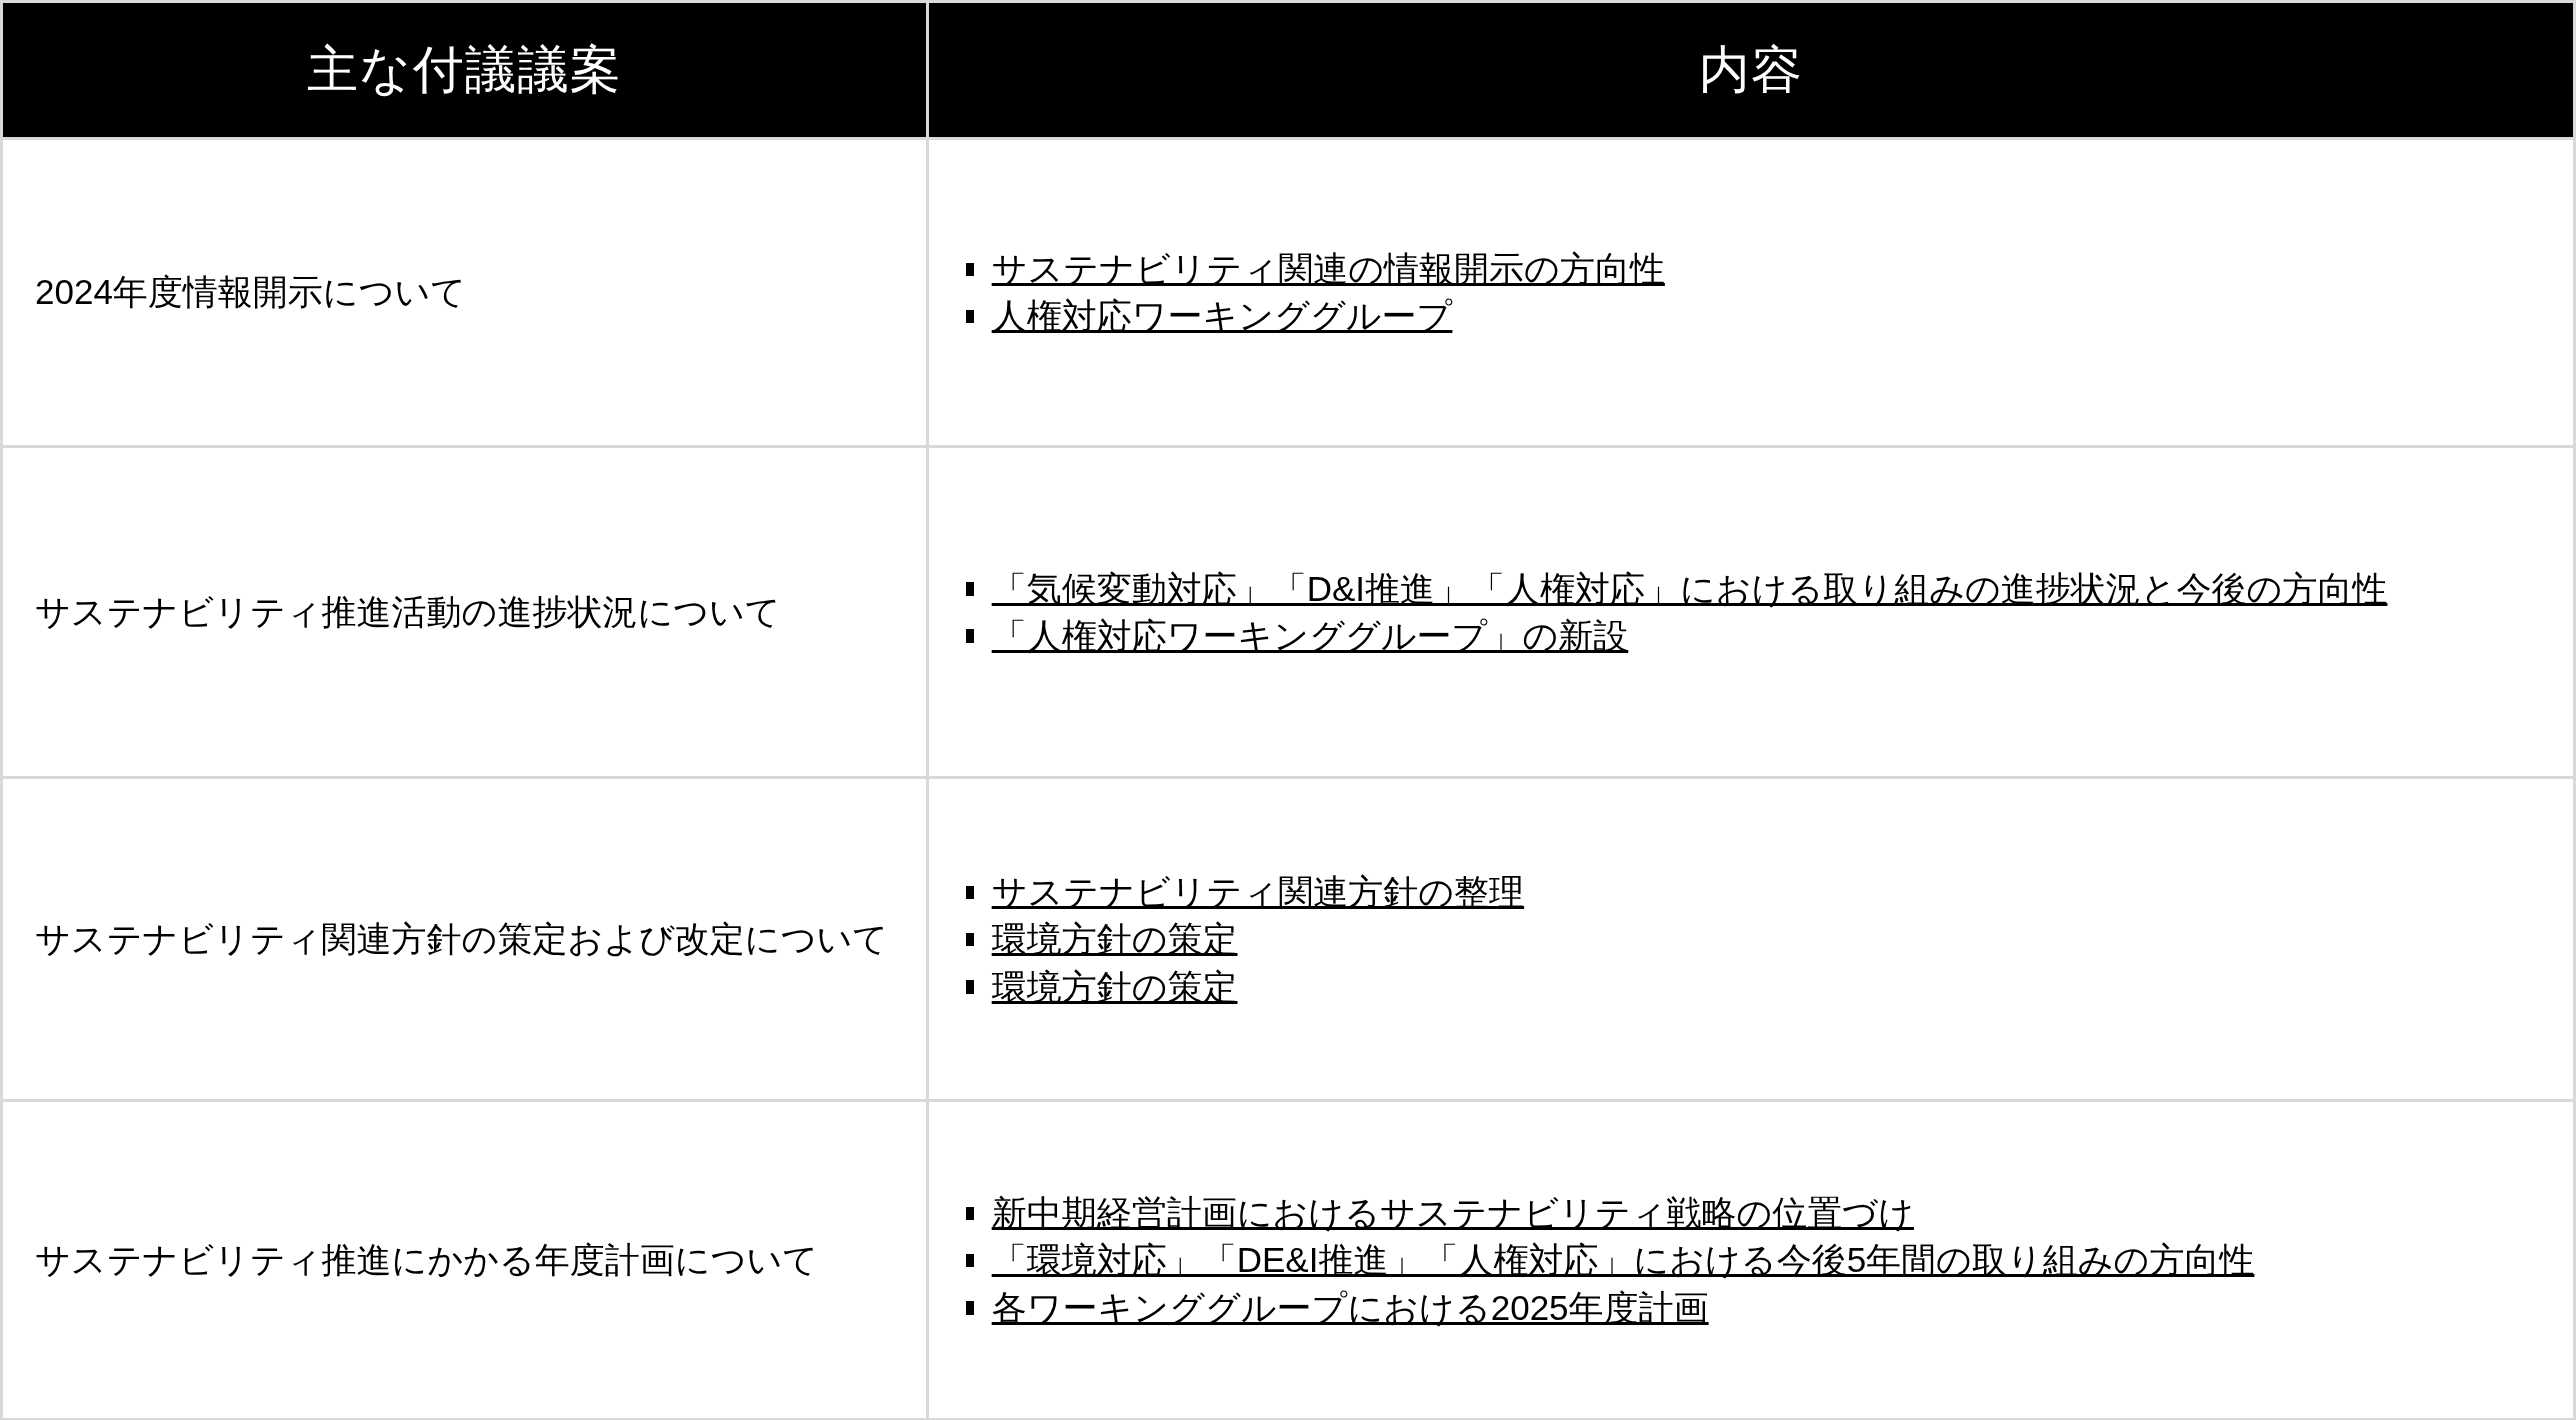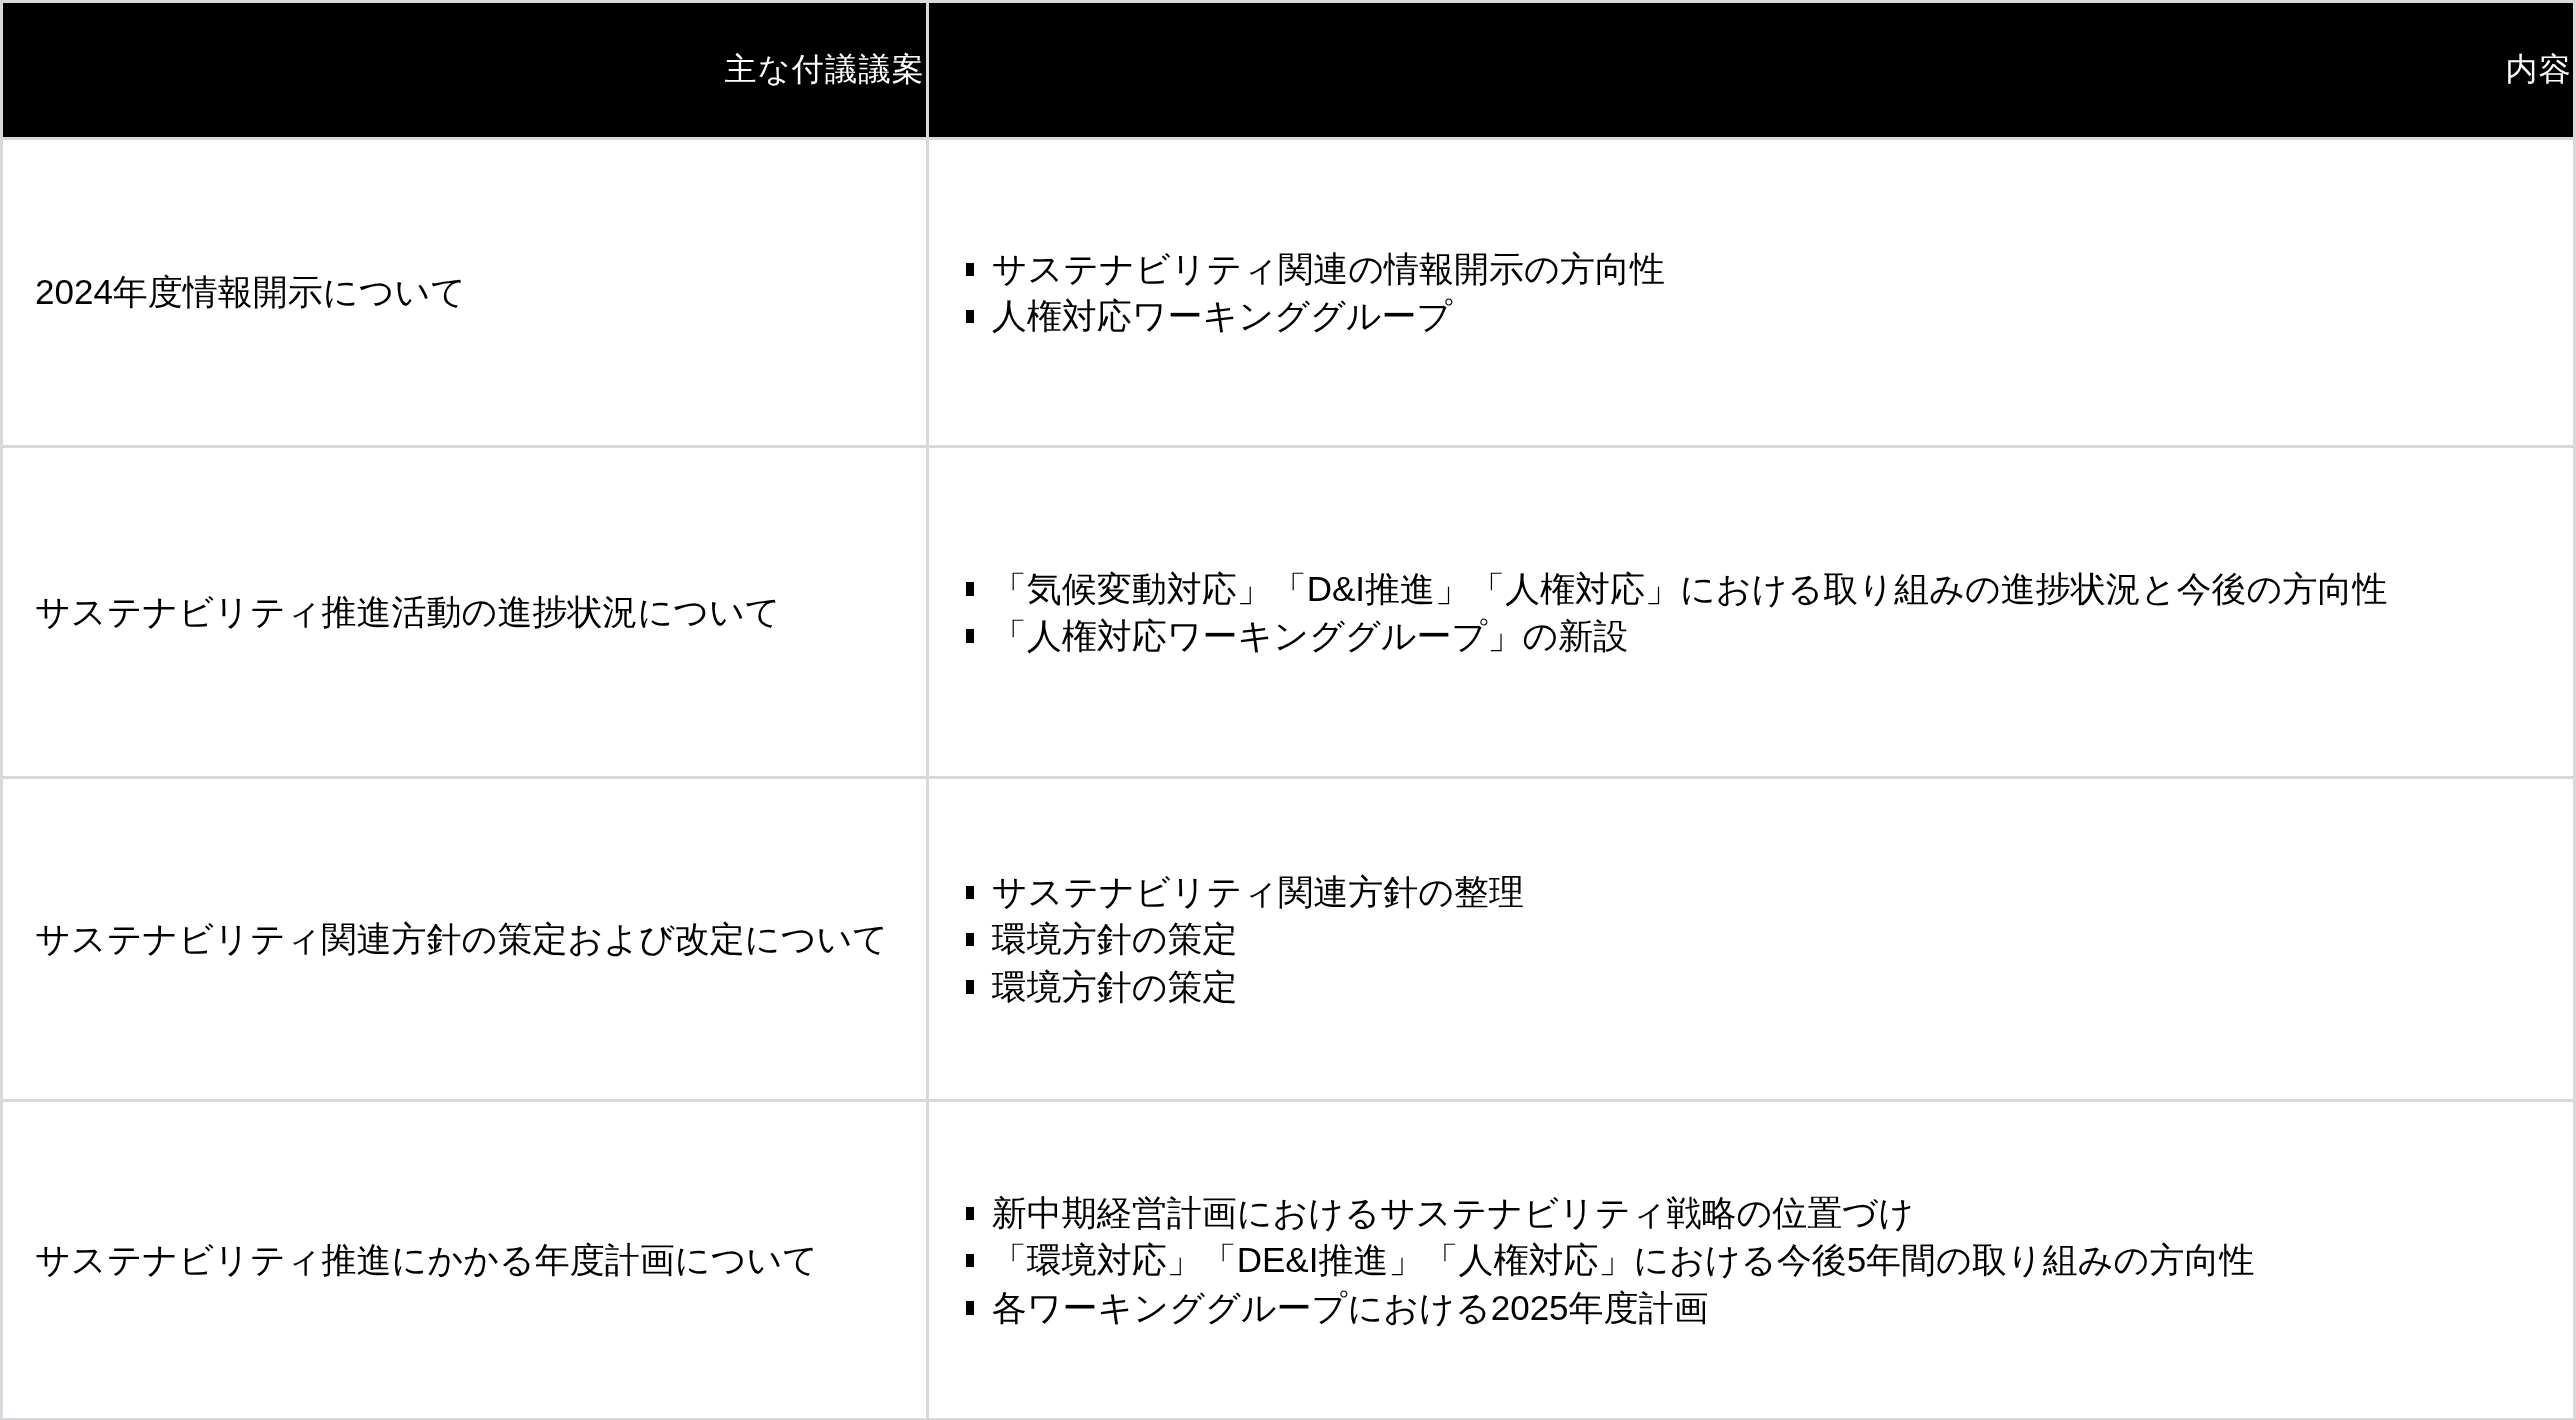--- a/index.html
+++ b/index.html
@@ -23,41 +23,42 @@
     border-collapse: collapse;
     table-layout: fixed;
     font-family: "Liberation Sans", "DejaVu Sans", sans-serif;
     color: var(--body-text);
   }
   col.col-agenda { width: 926px; }
   th, td { border: 3.2px solid var(--border); vertical-align: middle; }
   thead th {
     background: var(--header-bg);
     color: var(--header-text);
-    font-size: 32px;
+    font-size: 51px;
     font-weight: 400;
     height: 137px;
-    text-align: right;
+    text-align: center;
     letter-spacing: 1.3px;
   }
   td { background: var(--body-bg); }
   td.agenda-cell {
     padding: 12.8px 25.6px 12.8px 32px;
     font-size: 35px;
     line-height: 1.9;
     white-space: pre-line;
     text-align: left;
   }
   td.content-cell { padding: 23px 25.6px 23px 37px; }
   ul.items {
     list-style: none;
     margin: 0;
     padding: 0;
     display: flex;
     flex-direction: column;
+    text-decoration: underline;
   }
   li.item {
     display: flex;
     align-items: center;
     gap: 18px;
     font-size: 35px;
     line-height: 1.35;
   }
   .bullet-icon {
     flex: 0 0 auto;

